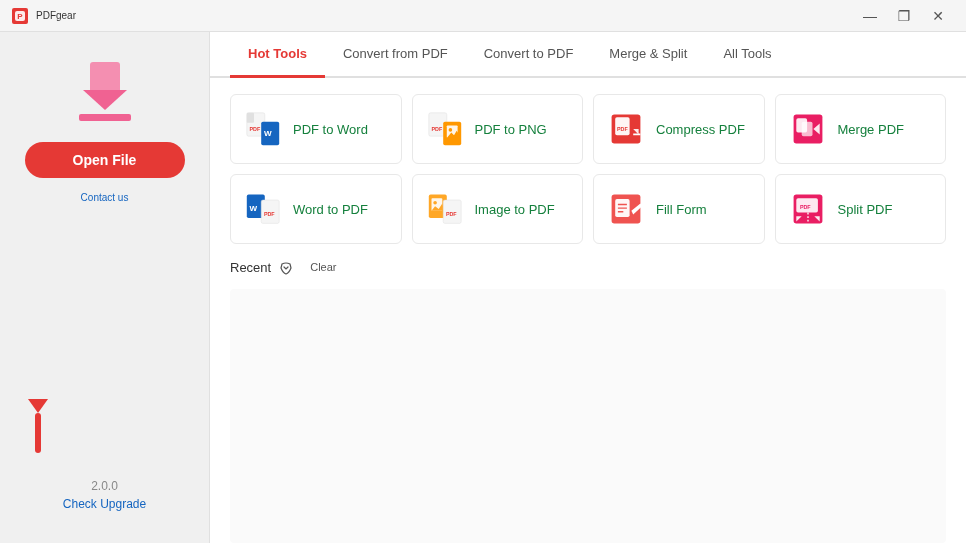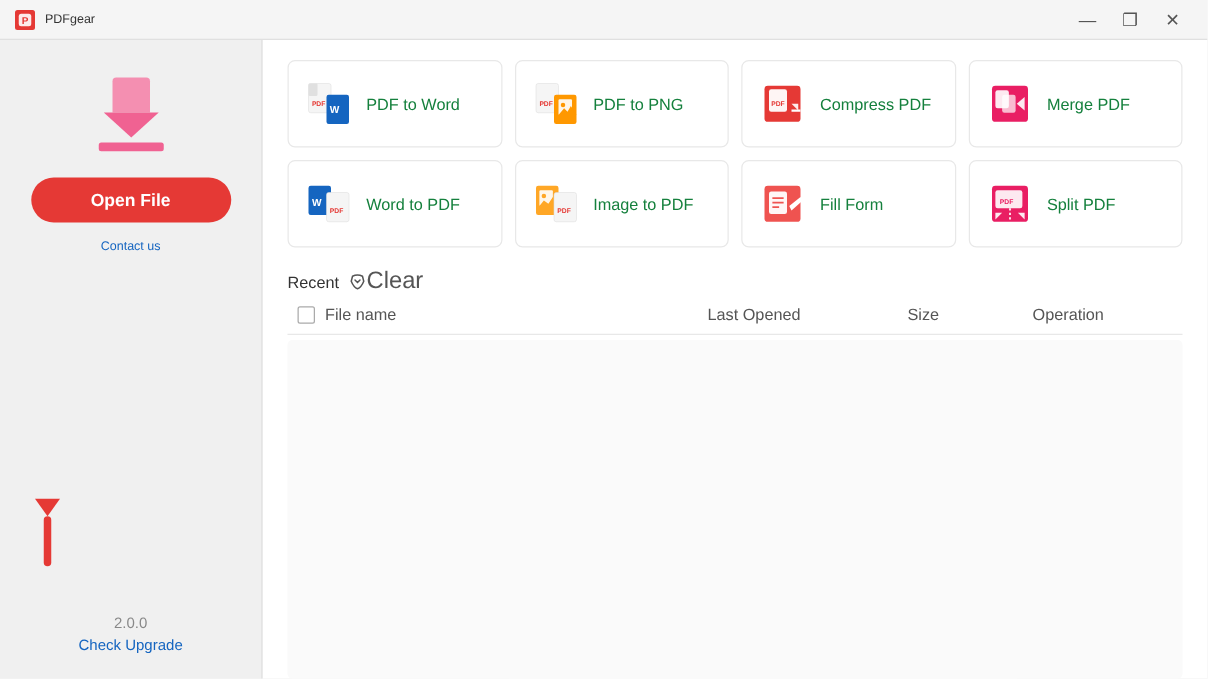--- a/index.html
+++ b/index.html
@@ -69,21 +69,21 @@
       overflow: hidden;
     }
 
     
     .sidebar {
       width: 210px;
       background: #f0f0f0;
       display: flex;
       flex-direction: column;
       align-items: center;
-      padding: 30px 20px 20px;
+      padding: 30px 20px 32px;
       flex-shrink: 0;
       border-right: 1px solid #e0e0e0;
       position: relative;
     }
     .sidebar-icon-area {
       margin-bottom: 20px;
       position: relative;
     }
     
     .download-icon {
@@ -256,35 +256,35 @@
     .recent-section {
       padding: 0 20px;
       flex: 1;
       display: flex;
       flex-direction: column;
     }
     .recent-header {
       display: flex;
       align-items: center;
       gap: 8px;
+      margin-bottom: 10px;
     }
     .recent-label {
       font-size: 13px;
       color: #333;
       font-weight: 500;
     }
     .clear-btn {
       display: flex;
-      align-items: center;
-      gap: 0;
+      gap: 17px;
       background: none;
       border: none;
       cursor: pointer;
       color: #555;
-      font-size: 19px;
+      font-size: 11px;
     }
 
     .table-header {
       display: grid;
       grid-template-columns: 30px 1fr 160px 100px 120px;
       padding: 8px 0;
       border-bottom: 1px solid #e8e8e8;
       font-size: 13px;
       color: #555;
     }
@@ -352,20 +352,27 @@
     <a class="contact-link">Contact us</a>
 
     <div class="sidebar-footer">
       <span class="version-text">2.0.0</span>
       <a class="check-upgrade-link">Check Upgrade</a>
     </div>
   </div>
 
   <div class="main-panel">
 
+    <div class="tabs-bar">
+      <div class="tab active">Hot Tools</div>
+      <div class="tab">Convert from PDF</div>
+      <div class="tab">Convert to PDF</div>
+      <div class="tab">Merge &amp; Split</div>
+      <div class="tab">All Tools</div>
+    </div>
 
     <div class="tools-area">
       <div class="tools-grid">
 
         <div class="tool-card">
           <div class="tool-icon">
             <svg viewBox="0 0 40 40" xmlns="http://www.w3.org/2000/svg">
               <rect x="2" y="2" width="20" height="26" rx="2" fill="#f5f5f5" stroke="#ddd" stroke-width="0.5"></rect>
               <rect x="2" y="2" width="8" height="11" rx="1" fill="#e0e0e0"></rect>
               <text x="5" y="22" font-size="6" fill="#e53935" font-weight="bold">PDF</text>
@@ -477,27 +484,18 @@
         <span class="recent-label">Recent</span>
         <button class="clear-btn">
           <svg width="14" height="14" viewBox="0 0 14 14">
             <path d="M3 3 Q7 1 11 3 L12 7 Q10 12 7 13 Q4 12 2 7 Z" fill="none" stroke="#555" stroke-width="1.2"></path>
             <path d="M5 6 L7 8 L9 6" fill="none" stroke="#555" stroke-width="1.2" stroke-linecap="round"></path>
           </svg>
           <span>Clear</span>
         </button>
       </div>
 
-      <div class="table-header">
-        <div class="table-checkbox">
-          <div class="checkbox-el"></div>
-        </div>
-        <div>File name</div>
-        <div>Last Opened</div>
-        <div>Size</div>
-        <div>Operation</div>
-      </div>
 
       <div class="empty-area"></div>
     </div>
 
   </div>
 </div>
 
 </body></html>

